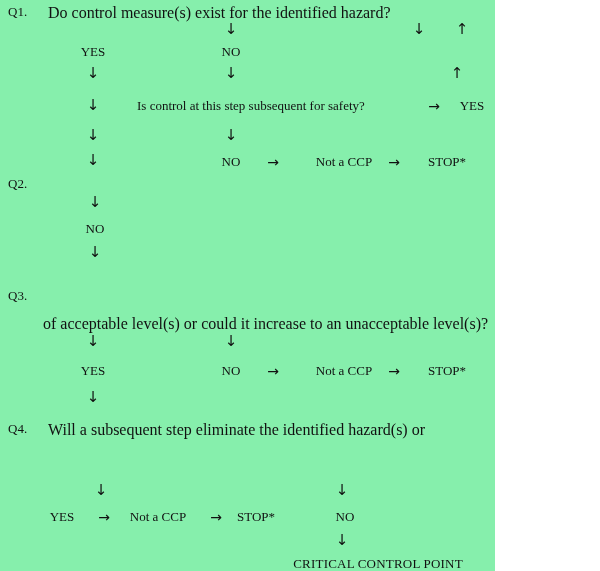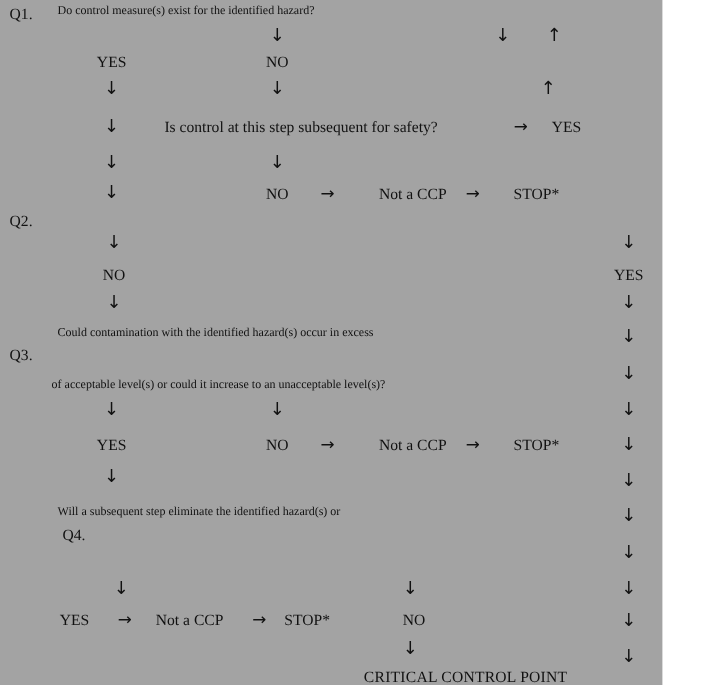--- a/index.html
+++ b/index.html
@@ -3,43 +3,43 @@
 <meta charset="utf-8">
 <title>HACCP Decision Tree</title>
 <style>
   html, body {
     margin: 0;
     padding: 0;
     background: #ffffff;
   }
   #sheet {
     position: relative;
-    width: 552px;
+    width: 495px;
     height: 571px;
-    background: #a3a3a3;
+    background: #86efac;
     font-family: "Liberation Serif", "DejaVu Serif", serif;
     color: #000000;
     overflow: hidden;
   }
   .t {
     position: absolute;
     white-space: nowrap;
     line-height: 1;
     font-size: 13px;
     color: #111111;
   }
   
   .ctr {
     transform: translateX(-50%);
   }
   .qlabel {
     font-size: 13px;
   }
   .qtext {
-    font-size: 10px;
+    font-size: 16px;
   }
   .arrow {
     position: absolute;
     font-size: 15px;
     line-height: 1;
     transform: translateX(-50%);
     color: #111111;
     font-family: "DejaVu Sans", sans-serif;
   }
   .harrow {
@@ -94,57 +94,56 @@
   <div class="arrow" style="left:95px; top:195px;">↓</div>
   <div class="arrow" style="left:524px; top:195px;">↓</div>
 
   <div class="t ctr" style="left:95px; top:222px;">NO</div>
   <div class="t ctr" style="left:524px; top:222px;">YES</div>
 
   <div class="arrow" style="left:95px; top:245px;">↓</div>
   <div class="arrow" style="left:524px; top:245px;">↓</div>
 
   <div class="t qlabel" style="left:8px; top:273px;margin-top:16px;">Q3.</div>
-  <div class="t qtext" style="left:48px; top:273px;">Could contamination with the identified hazard(s) occur in excess</div>
   <div class="arrow" style="left:524px; top:273px;">↓</div>
 
   <div class="t qtext" style="left:43px; top:316px;">of acceptable level(s) or could it increase to an unacceptable level(s)?</div>
   <div class="arrow" style="left:524px; top:304px;">↓</div>
 
   <div class="arrow" style="left:93px; top:334px;">↓</div>
   <div class="arrow" style="left:231px; top:334px;">↓</div>
   <div class="arrow" style="left:524px; top:334px;">↓</div>
 
   <div class="t ctr" style="left:93px; top:364px;">YES</div>
   <div class="t ctr" style="left:231px; top:364px;">NO</div>
   <div class="harrow" style="left:273px; top:364px;">→</div>
   <div class="t ctr" style="left:344px; top:364px;">Not a CCP</div>
   <div class="harrow" style="left:394px; top:364px;">→</div>
   <div class="t ctr" style="left:447px; top:364px;">STOP*</div>
   <div class="arrow" style="left:524px; top:363px;">↓</div>
 
   <div class="arrow" style="left:93px; top:390px;">↓</div>
   <div class="arrow" style="left:524px; top:393px;">↓</div>
 
-  <div class="t qlabel" style="left:8px; top:439px;margin-left:44px;">Q4.</div>
+  <div class="t qlabel" style="left:8px; top:422px;">Q4.</div>
   <div class="t qtext" style="left:48px; top:422px;">Will a subsequent step eliminate the identified hazard(s) or</div>
   <div class="arrow" style="left:524px; top:422px;">↓</div>
 
   <div class="arrow" style="left:524px; top:453px;">↓</div>
 
   <div class="arrow" style="left:101px; top:483px;">↓</div>
   <div class="arrow" style="left:342px; top:483px;">↓</div>
   <div class="arrow" style="left:524px; top:483px;">↓</div>
 
   <div class="t ctr" style="left:62px; top:510px;">YES</div>
   <div class="harrow" style="left:104px; top:510px;">→</div>
   <div class="t ctr" style="left:158px; top:510px;">Not a CCP</div>
   <div class="harrow" style="left:216px; top:510px;">→</div>
   <div class="t ctr" style="left:256px; top:510px;">STOP*</div>
   <div class="t ctr" style="left:345px; top:510px;">NO</div>
   <div class="arrow" style="left:524px; top:510px;">↓</div>
 
   <div class="arrow" style="left:342px; top:533px;">↓</div>
   <div class="arrow" style="left:524px; top:540px;">↓</div>
 
-  <div class="t ccp ctr" style="left:388px; top:557px;text-align:center;">CRITICAL CONTROL POINT</div>
+  <div class="t ccp ctr" style="left:378px; top:557px;text-align:center;">CRITICAL CONTROL POINT</div>
 
 </div>
 
 </body></html>

